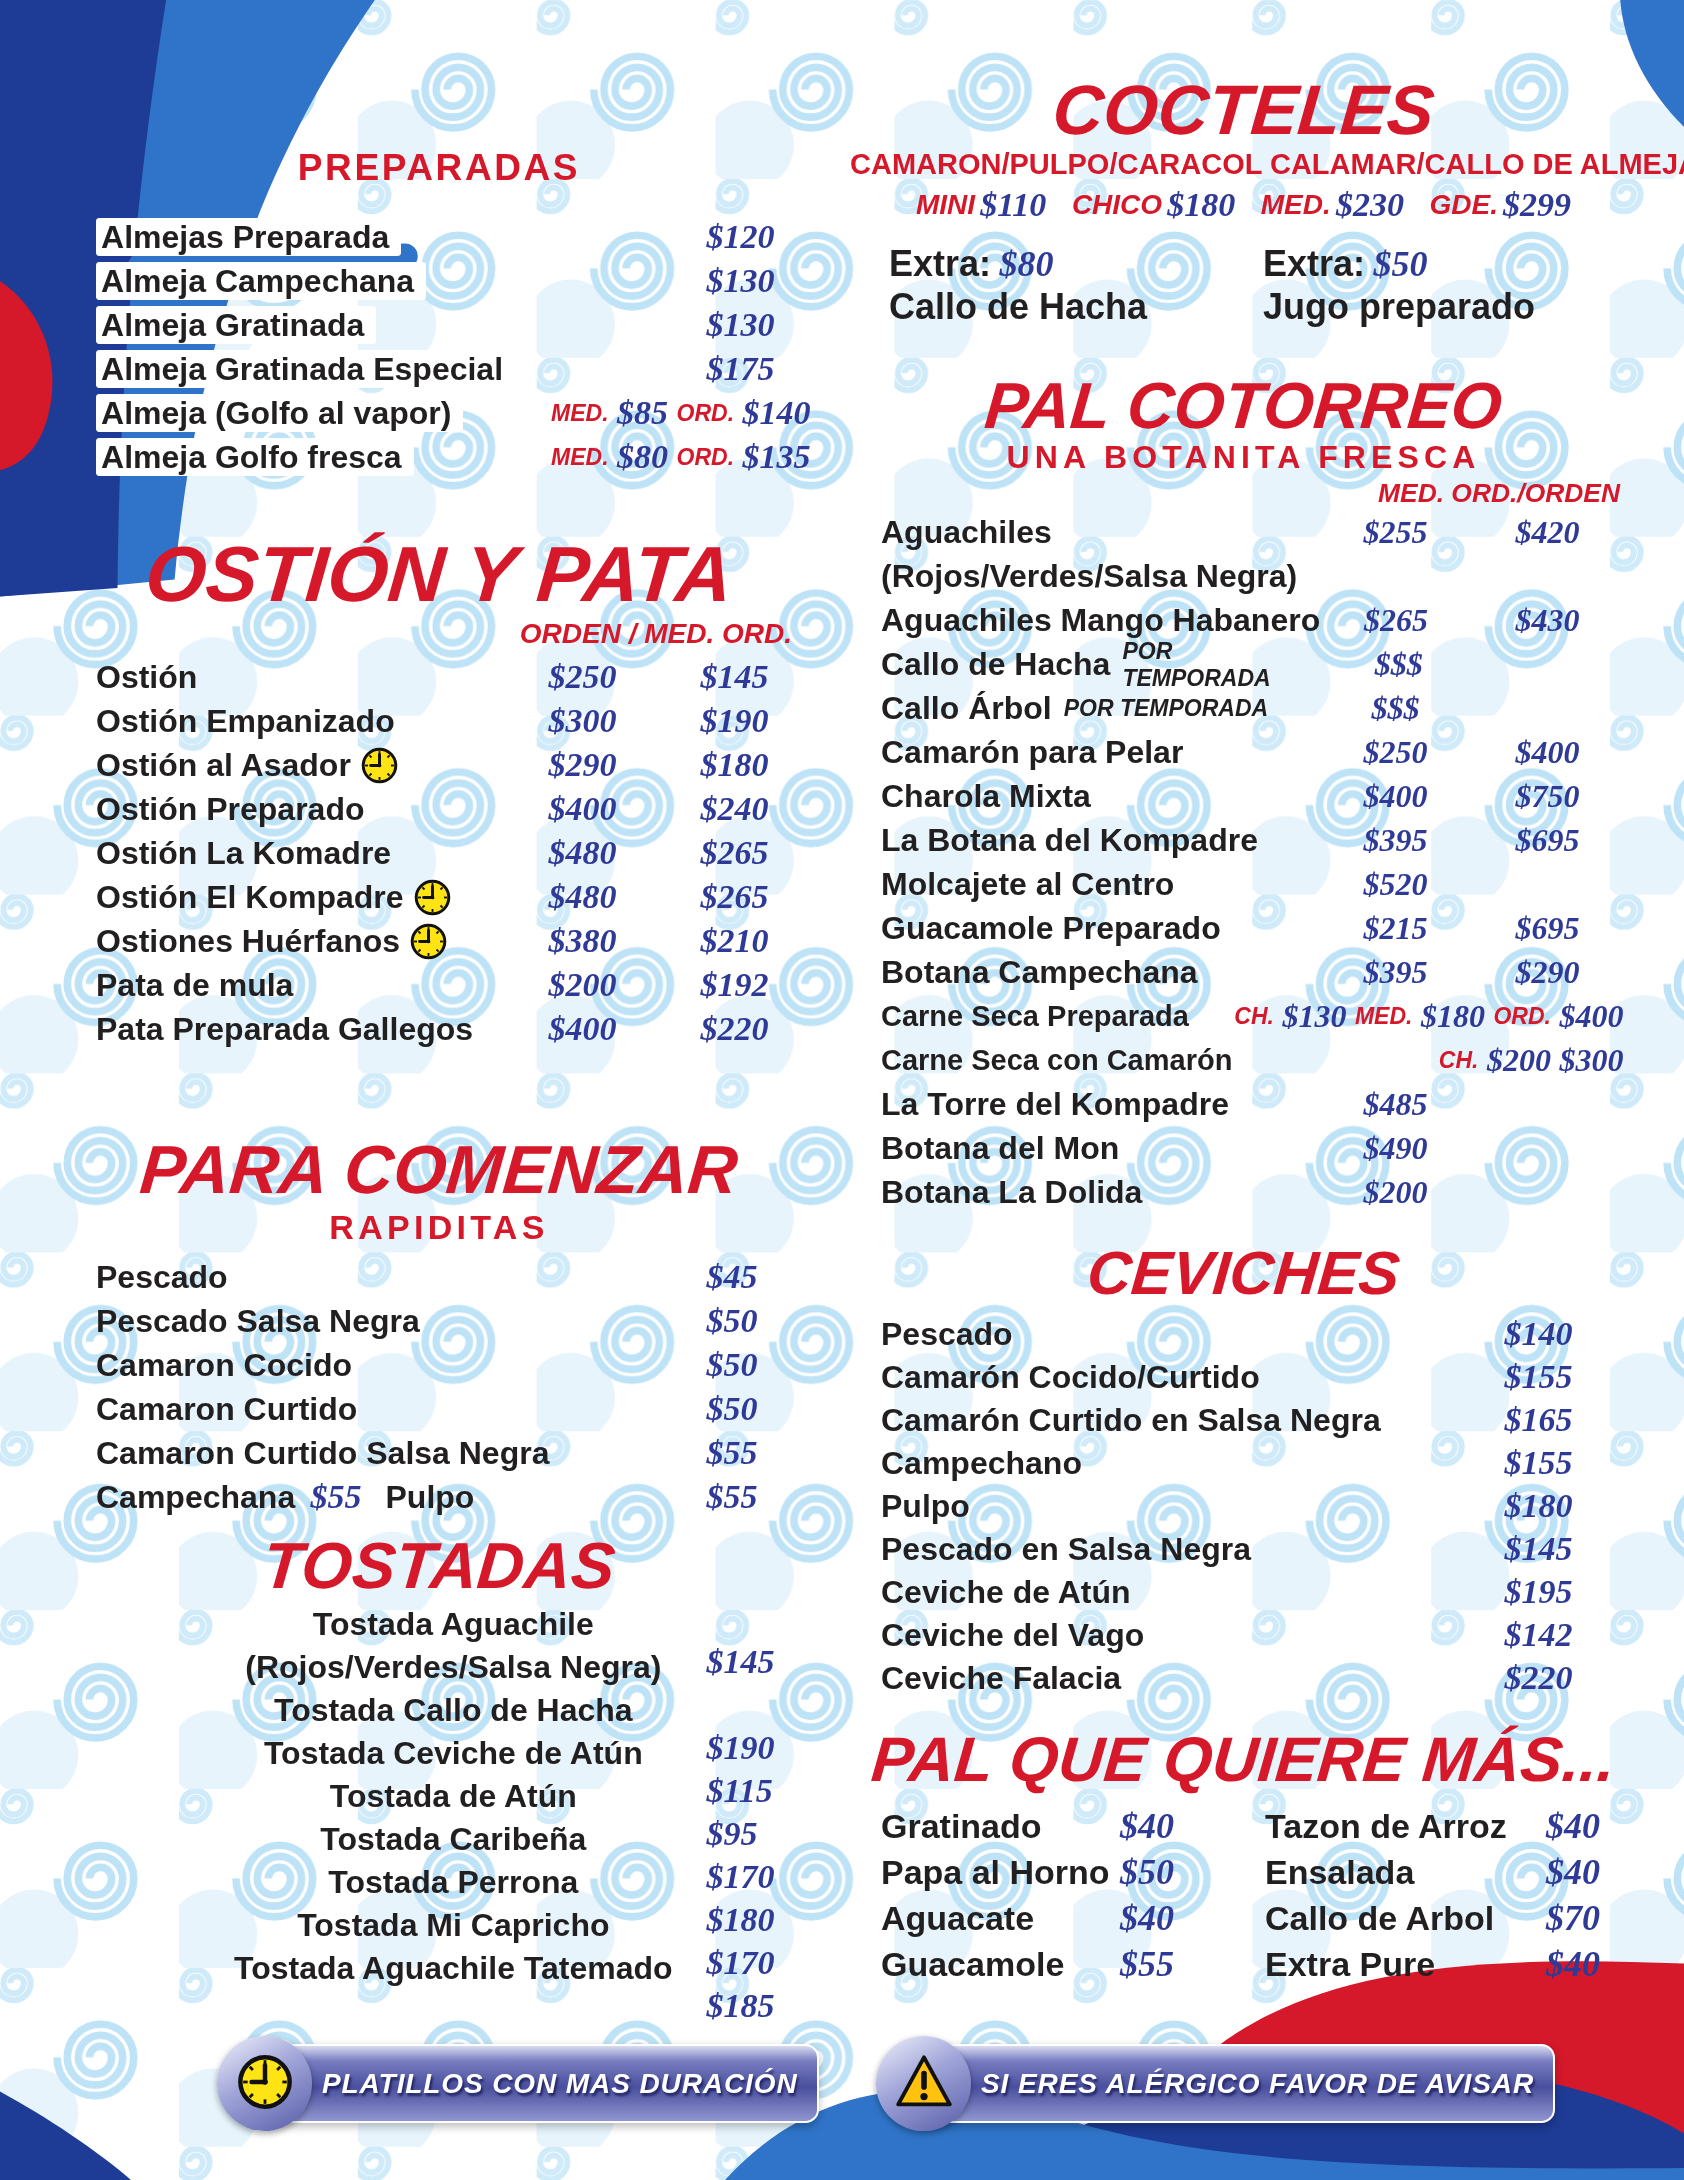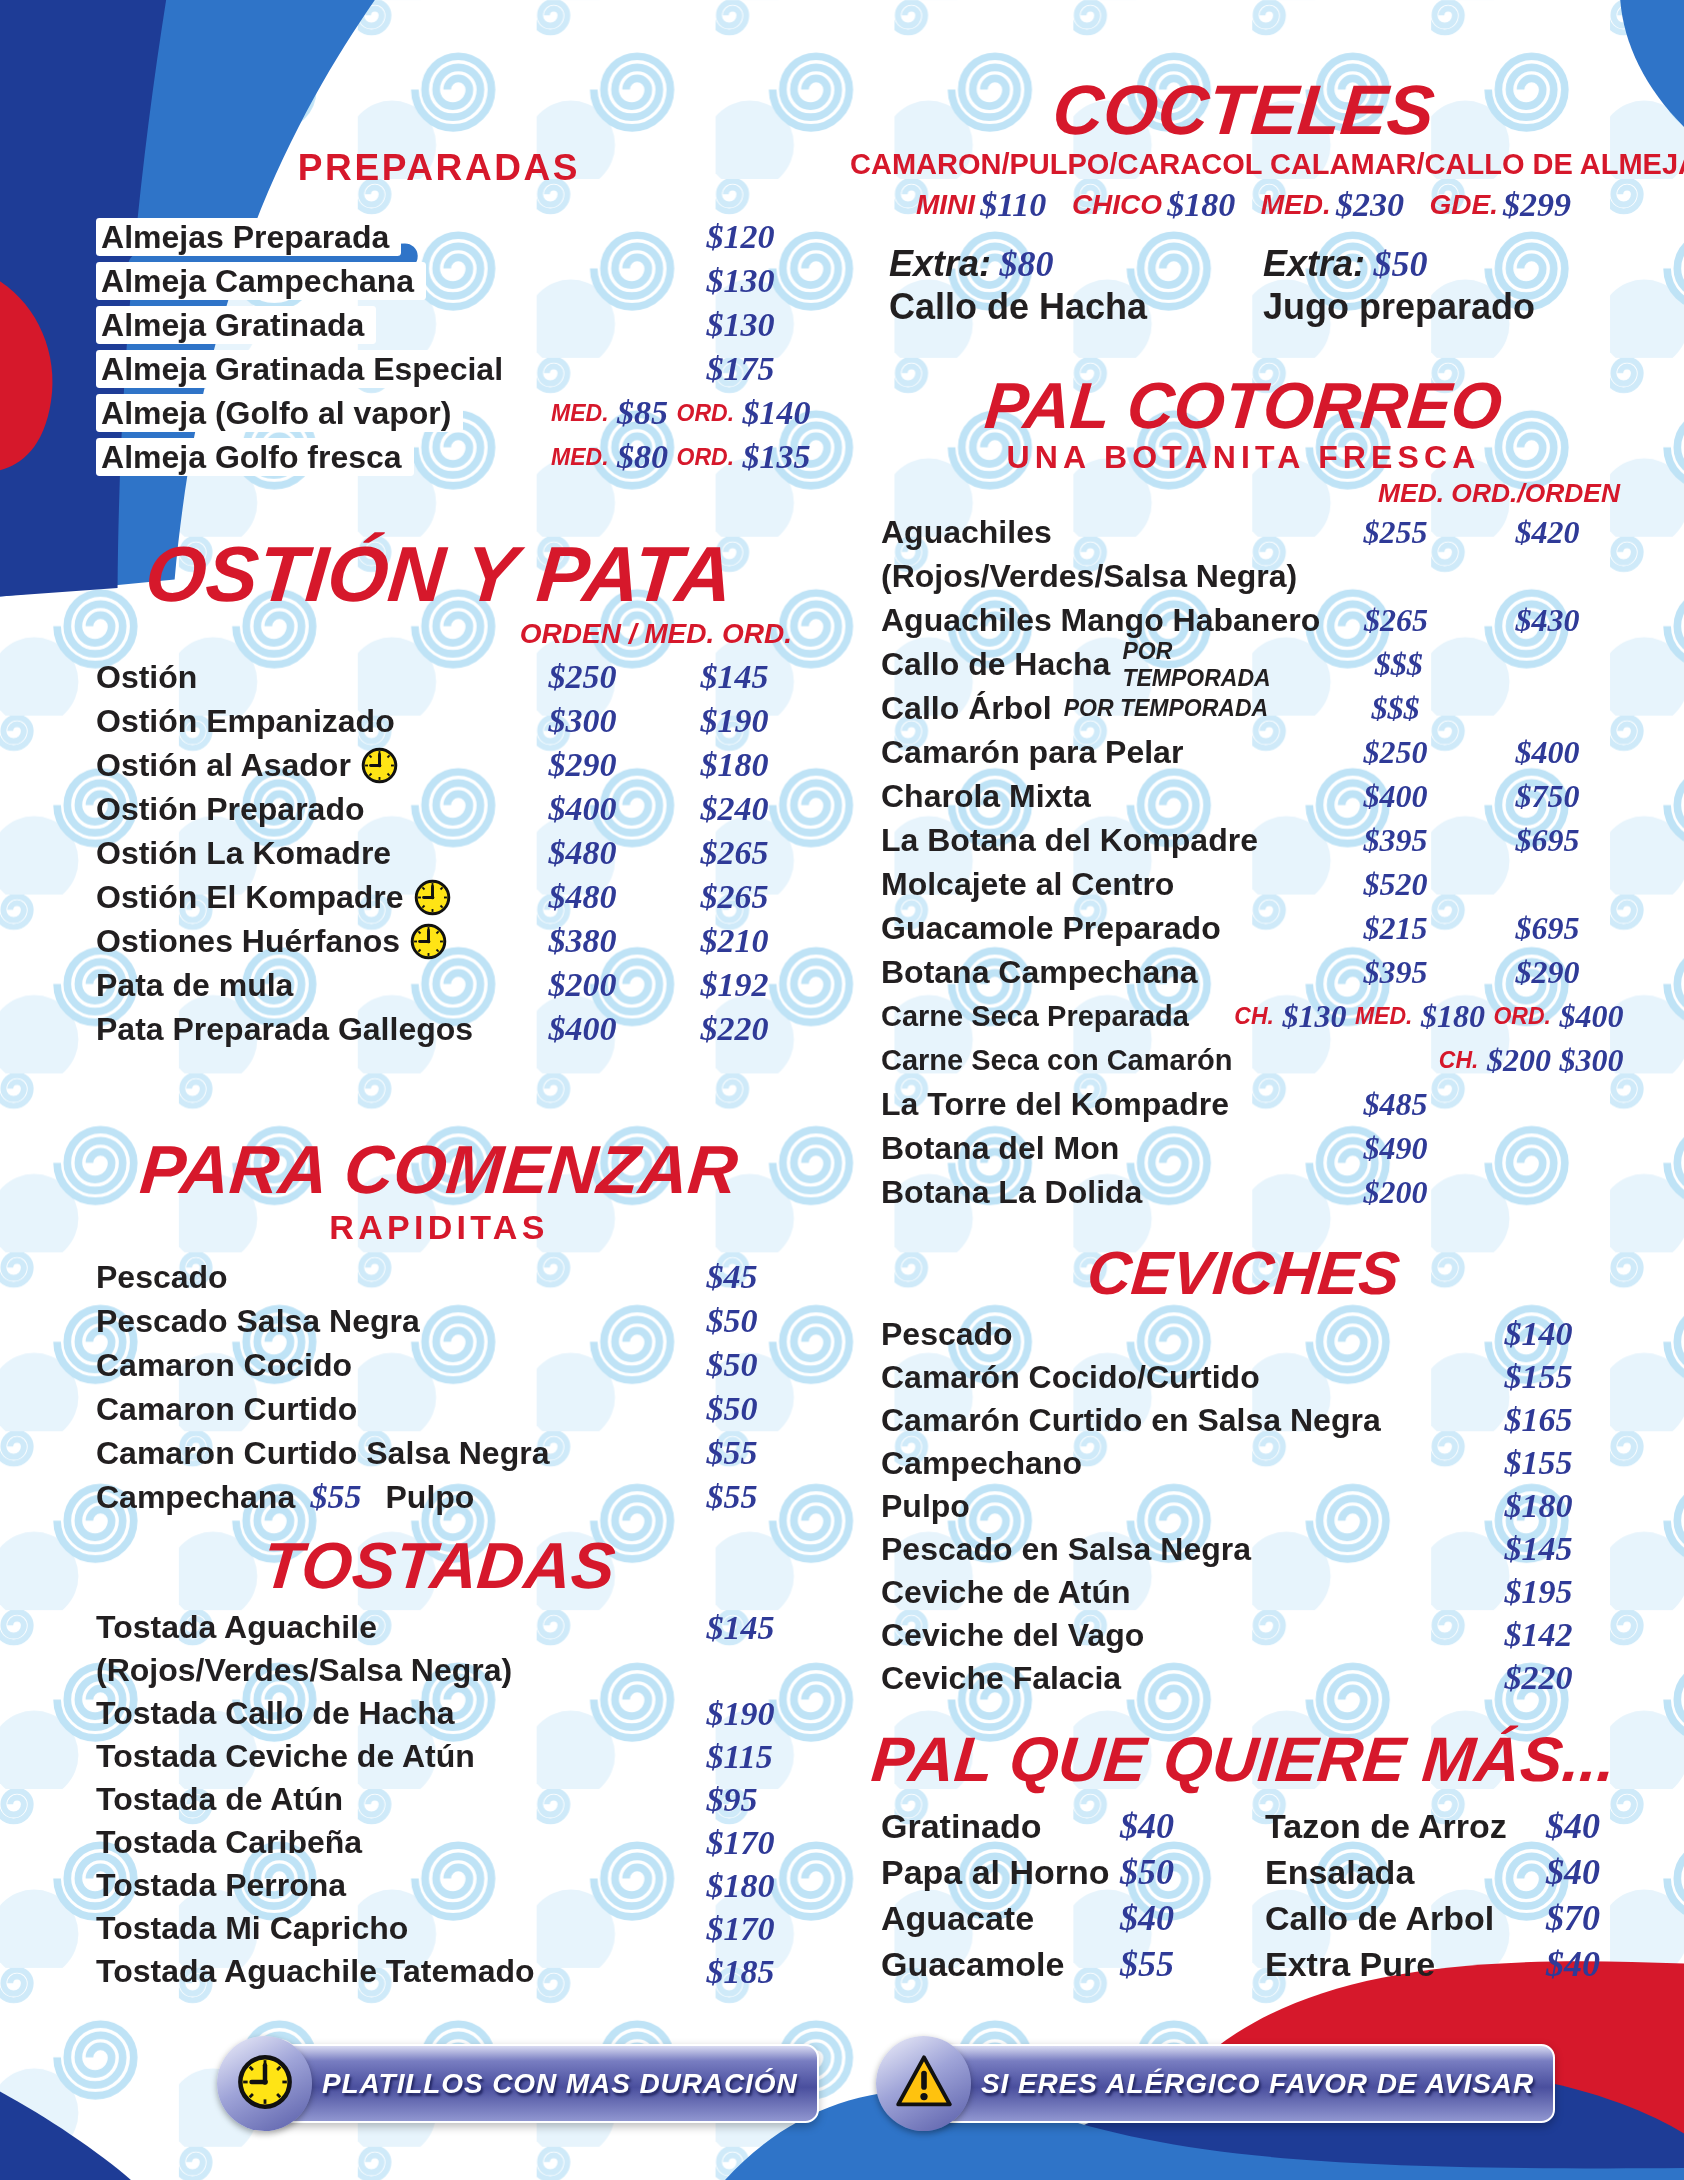--- a/index.html
+++ b/index.html
@@ -37,31 +37,31 @@
   #preparadas{left:64px;top:147px;width:750px;}
   #preparadas .block-hdr{font-size:37px;letter-spacing:2.6px;margin-bottom:26px;}
   #ostion{left:64px;top:535px;width:750px;}
   #ostion .script-hdr{font-size:78px;margin-bottom:3.4px;}
   #ostion .cols-hdr{margin-bottom:5.1px;}
   #para{left:64px;top:1135px;width:750px;}
   #para .script-hdr{font-size:68px;margin-bottom:3.4px;}
   #para .block-hdr{font-size:34px;letter-spacing:4.3px;margin-bottom:8.5px;}
   #tostadas{left:64px;top:1533px;width:750px;}
   #tostadas .script-hdr{font-size:65px;margin-bottom:6.8px;}
-  #tostadas .row{height:43px;}
+  #tostadas .row{height:43px;flex-direction:column;}
 
   #cocteles{left:850px;top:75px;width:787px;}
   #cocteles .script-hdr{font-size:70px;margin-bottom:1.7px;}
   #cocteles .block-hdr{font-size:29px;margin-bottom:5.1px;}
   .sizes{display:flex;justify-content:center;align-items:baseline;gap:25.6px;height:43px;}
   .size-pair{display:flex;gap:5.1px;align-items:center;}
   .size-label{color:#d6182b;font-style:italic;font-weight:bold;font-size:28px;}
   .extras{display:grid;grid-template-columns:1fr 1fr;margin-top:13.6px;padding-left:39px;}
   .extra-line{display:flex;gap:8.5px;align-items:baseline;height:43px;}
-  .extra-label{font-size:36px;font-weight:bold;color:#221f20;font-style:italic;}
+  .extra-label{font-size:36px;font-weight:bold;color:#221f20;}
   .extra-price{font-size:36px;}
   .extra-name{font-size:36px;font-weight:bold;color:#221f20;height:44px;}
 
   #cotorreo{left:850px;top:373px;width:787px;}
   #cotorreo .script-hdr{font-size:65px;margin-bottom:0;}
   #cotorreo .block-hdr{font-size:32px;letter-spacing:5.1px;margin-bottom:1.7px;}
   #cotorreo .cols-hdr{font-size:26.4px;padding-right:17px;margin-bottom:1.7px;}
   #cotorreo .rows{padding-left:31px;padding-right:13.6px;}
   #cotorreo .price{font-size:32px;}
   #cotorreo .small .name{font-size:29px;}

